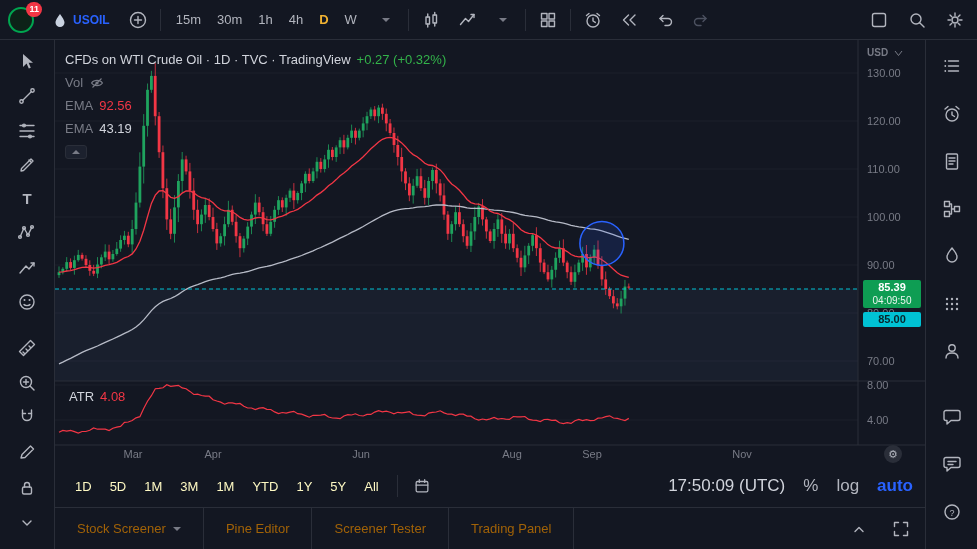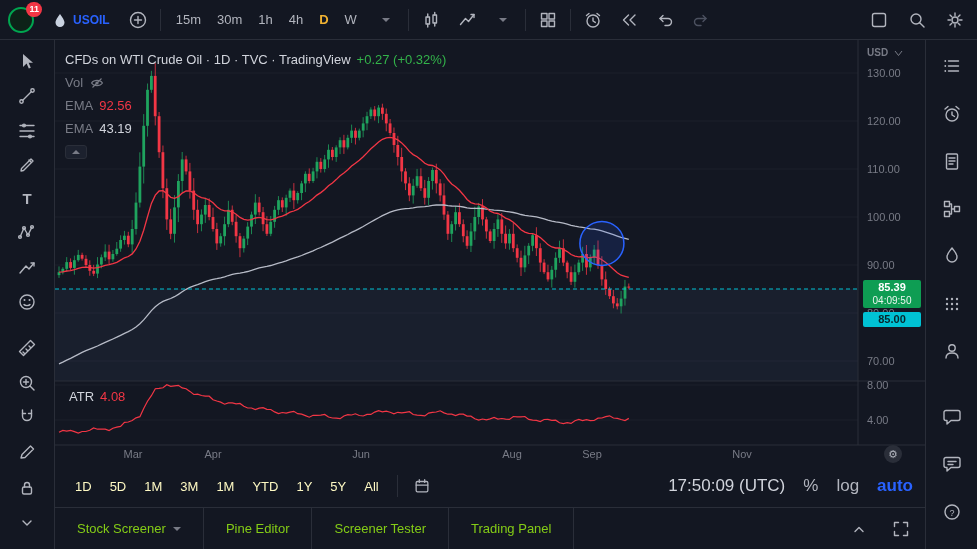--- a/index.html
+++ b/index.html
@@ -61,21 +61,21 @@
     padding:0 12px;background:#131722;z-index:4}
   .range-btn{background:none;border:none;color:#fef9c3;font-size:13px;padding:5px 8px;cursor:pointer;border-radius:4px}
   .rb-right{margin-left:auto;display:flex;align-items:center;gap:18px}
   .clock{color:#d1d4dc;font-size:13px}
   .mini{background:none;border:none;color:#b2b5be;font-size:17px;cursor:pointer}
   .mini.blue{color:#2962ff;font-weight:bold}
 
   
   .panel-tabs{position:absolute;left:55px;top:507px;width:870px;height:42px;border-top:1px solid #2a2e39;
     display:flex;align-items:center;background:#131722;z-index:4}
-  .ptab{display:flex;align-items:center;gap:7px;padding:0 22px;height:100%;color:#84cc16;font-size:13px;
+  .ptab{display:flex;align-items:center;gap:7px;padding:0 22px;height:100%;color:#a16207;font-size:13px;
     background:none;border:none;border-right:1px solid #2a2e39;cursor:pointer;white-space:nowrap}
   .pt-right{margin-left:auto;display:flex;align-items:center;gap:14px;padding-right:10px}
 </style>
 </head>
 <body>
 
 <div class="app">
 
   <header class="topbar">
     <div class="logo-wrap">

